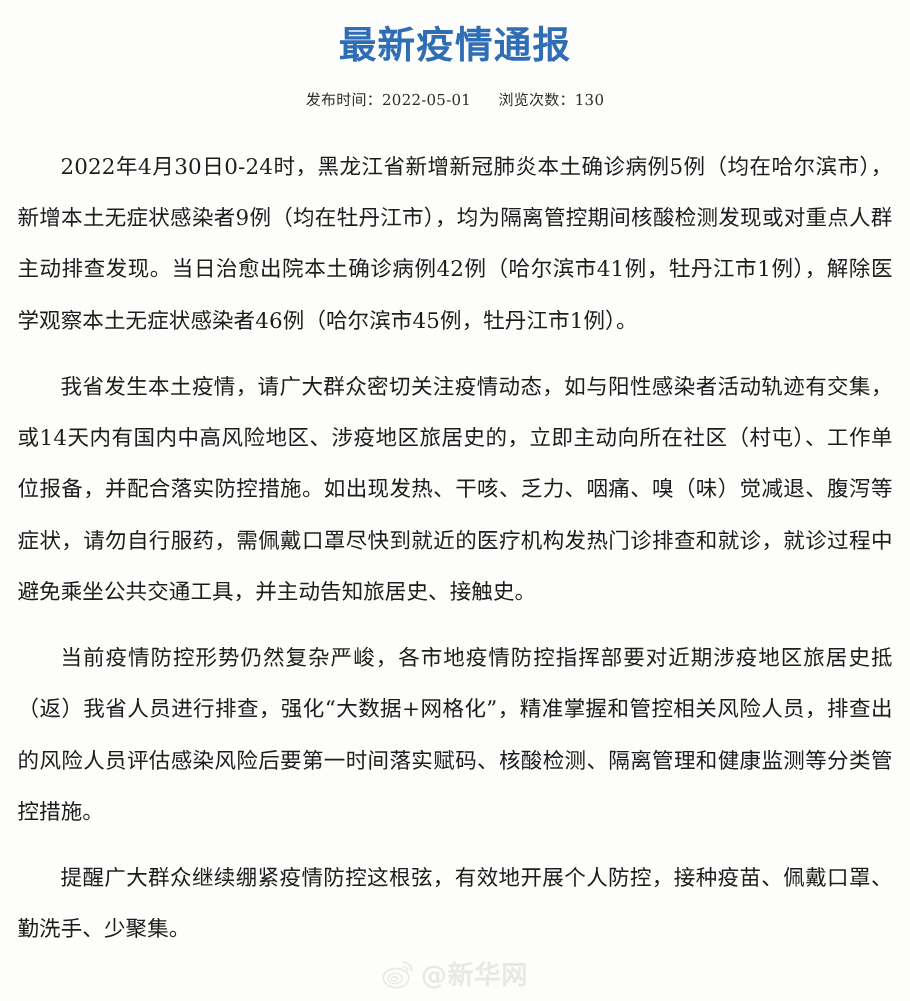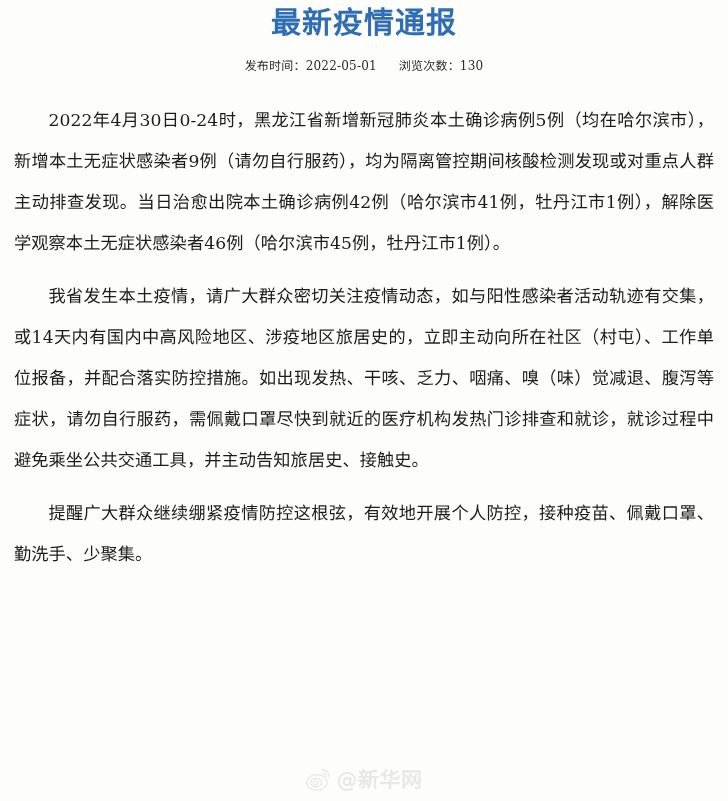--- a/index.html
+++ b/index.html
@@ -20,21 +20,21 @@
   .page {
     position: relative;
     width: 728px;
     height: 801px;
     box-sizing: border-box;
     padding: 0 14px;
   }
 
   
   .doc-header {
-    padding-top: 4px;
+    padding-top: 18px;
     text-align: center;
   }
 
   .doc-title {
     font-family: "DejaVu Sans", "Liberation Sans", sans-serif;
     font-size: 30px;
     font-weight: bold;
     letter-spacing: 1px;
     color: #2f6eb5;
     line-height: 1.25;
@@ -111,22 +111,23 @@
 
   <div class="doc-header">
     <h1 class="doc-title">最新疫情通报</h1>
 
     <div class="doc-meta">
       <span class="meta-item"><span>发布时间：</span><span>2022-05-01</span></span><span class="meta-gap"></span><span class="meta-item"><span>浏览次数：</span><span>130</span></span>
     </div>
   </div>
 
   <div class="doc-body">
-    <p class="doc-paragraph">2022年4月30日0-24时，黑龙江省新增新冠肺炎本土确诊病例5例（均在哈尔滨市），新增本土无症状感染者9例（请勿自行服药），均为隔离管控期间核酸检测发现或对重点人群主动排查发现。当日治愈出院本土确诊病例42例（哈尔滨市41例，牡丹江市1例），解除医学观察本土无症状感染者46例（哈尔滨市45例，牡丹江市1例）。</p>
+    <p class="doc-paragraph">2022年4月30日0-24时，黑龙江省新增新冠肺炎本土确诊病例5例（均在哈尔滨市），新增本土无症状感染者9例（均在牡丹江市），均为隔离管控期间核酸检测发现或对重点人群主动排查发现。当日治愈出院本土确诊病例42例（哈尔滨市41例，牡丹江市1例），解除医学观察本土无症状感染者46例（哈尔滨市45例，牡丹江市1例）。</p>
     <p class="doc-paragraph">我省发生本土疫情，请广大群众密切关注疫情动态，如与阳性感染者活动轨迹有交集，或14天内有国内中高风险地区、涉疫地区旅居史的，立即主动向所在社区（村屯）、工作单位报备，并配合落实防控措施。如出现发热、干咳、乏力、咽痛、嗅（味）觉减退、腹泻等症状，请勿自行服药，需佩戴口罩尽快到就近的医疗机构发热门诊排查和就诊，就诊过程中避免乘坐公共交通工具，并主动告知旅居史、接触史。</p>
+    <p class="doc-paragraph">当前疫情防控形势仍然复杂严峻，各市地疫情防控指挥部要对近期涉疫地区旅居史抵（返）我省人员进行排查，强化“大数据+网格化”，精准掌握和管控相关风险人员，排查出的风险人员评估感染风险后要第一时间落实赋码、核酸检测、隔离管理和健康监测等分类管控措施。</p>
     <p class="doc-paragraph">提醒广大群众继续绷紧疫情防控这根弦，有效地开展个人防控，接种疫苗、佩戴口罩、勤洗手、少聚集。</p>
   </div>
 
   <div class="watermark">
     <span class="watermark-logo-wrap">
       <svg class="watermark-logo" viewBox="0 0 32 32" aria-hidden="true">
         <ellipse cx="14" cy="19" rx="12.5" ry="9.5" fill="none" stroke="#b9b9b9" stroke-width="1.6"></ellipse>
         <ellipse cx="13" cy="19.5" rx="7" ry="5.2" fill="none" stroke="#b9b9b9" stroke-width="1.4"></ellipse>
         <ellipse cx="12.2" cy="19.8" rx="3" ry="2.3" fill="none" stroke="#b9b9b9" stroke-width="1.3"></ellipse>
         <path d="M21 3.4c4.6 0 8.3 3.8 8.3 8.4" fill="none" stroke="#b9b9b9" stroke-width="1.7" stroke-linecap="round"></path>

